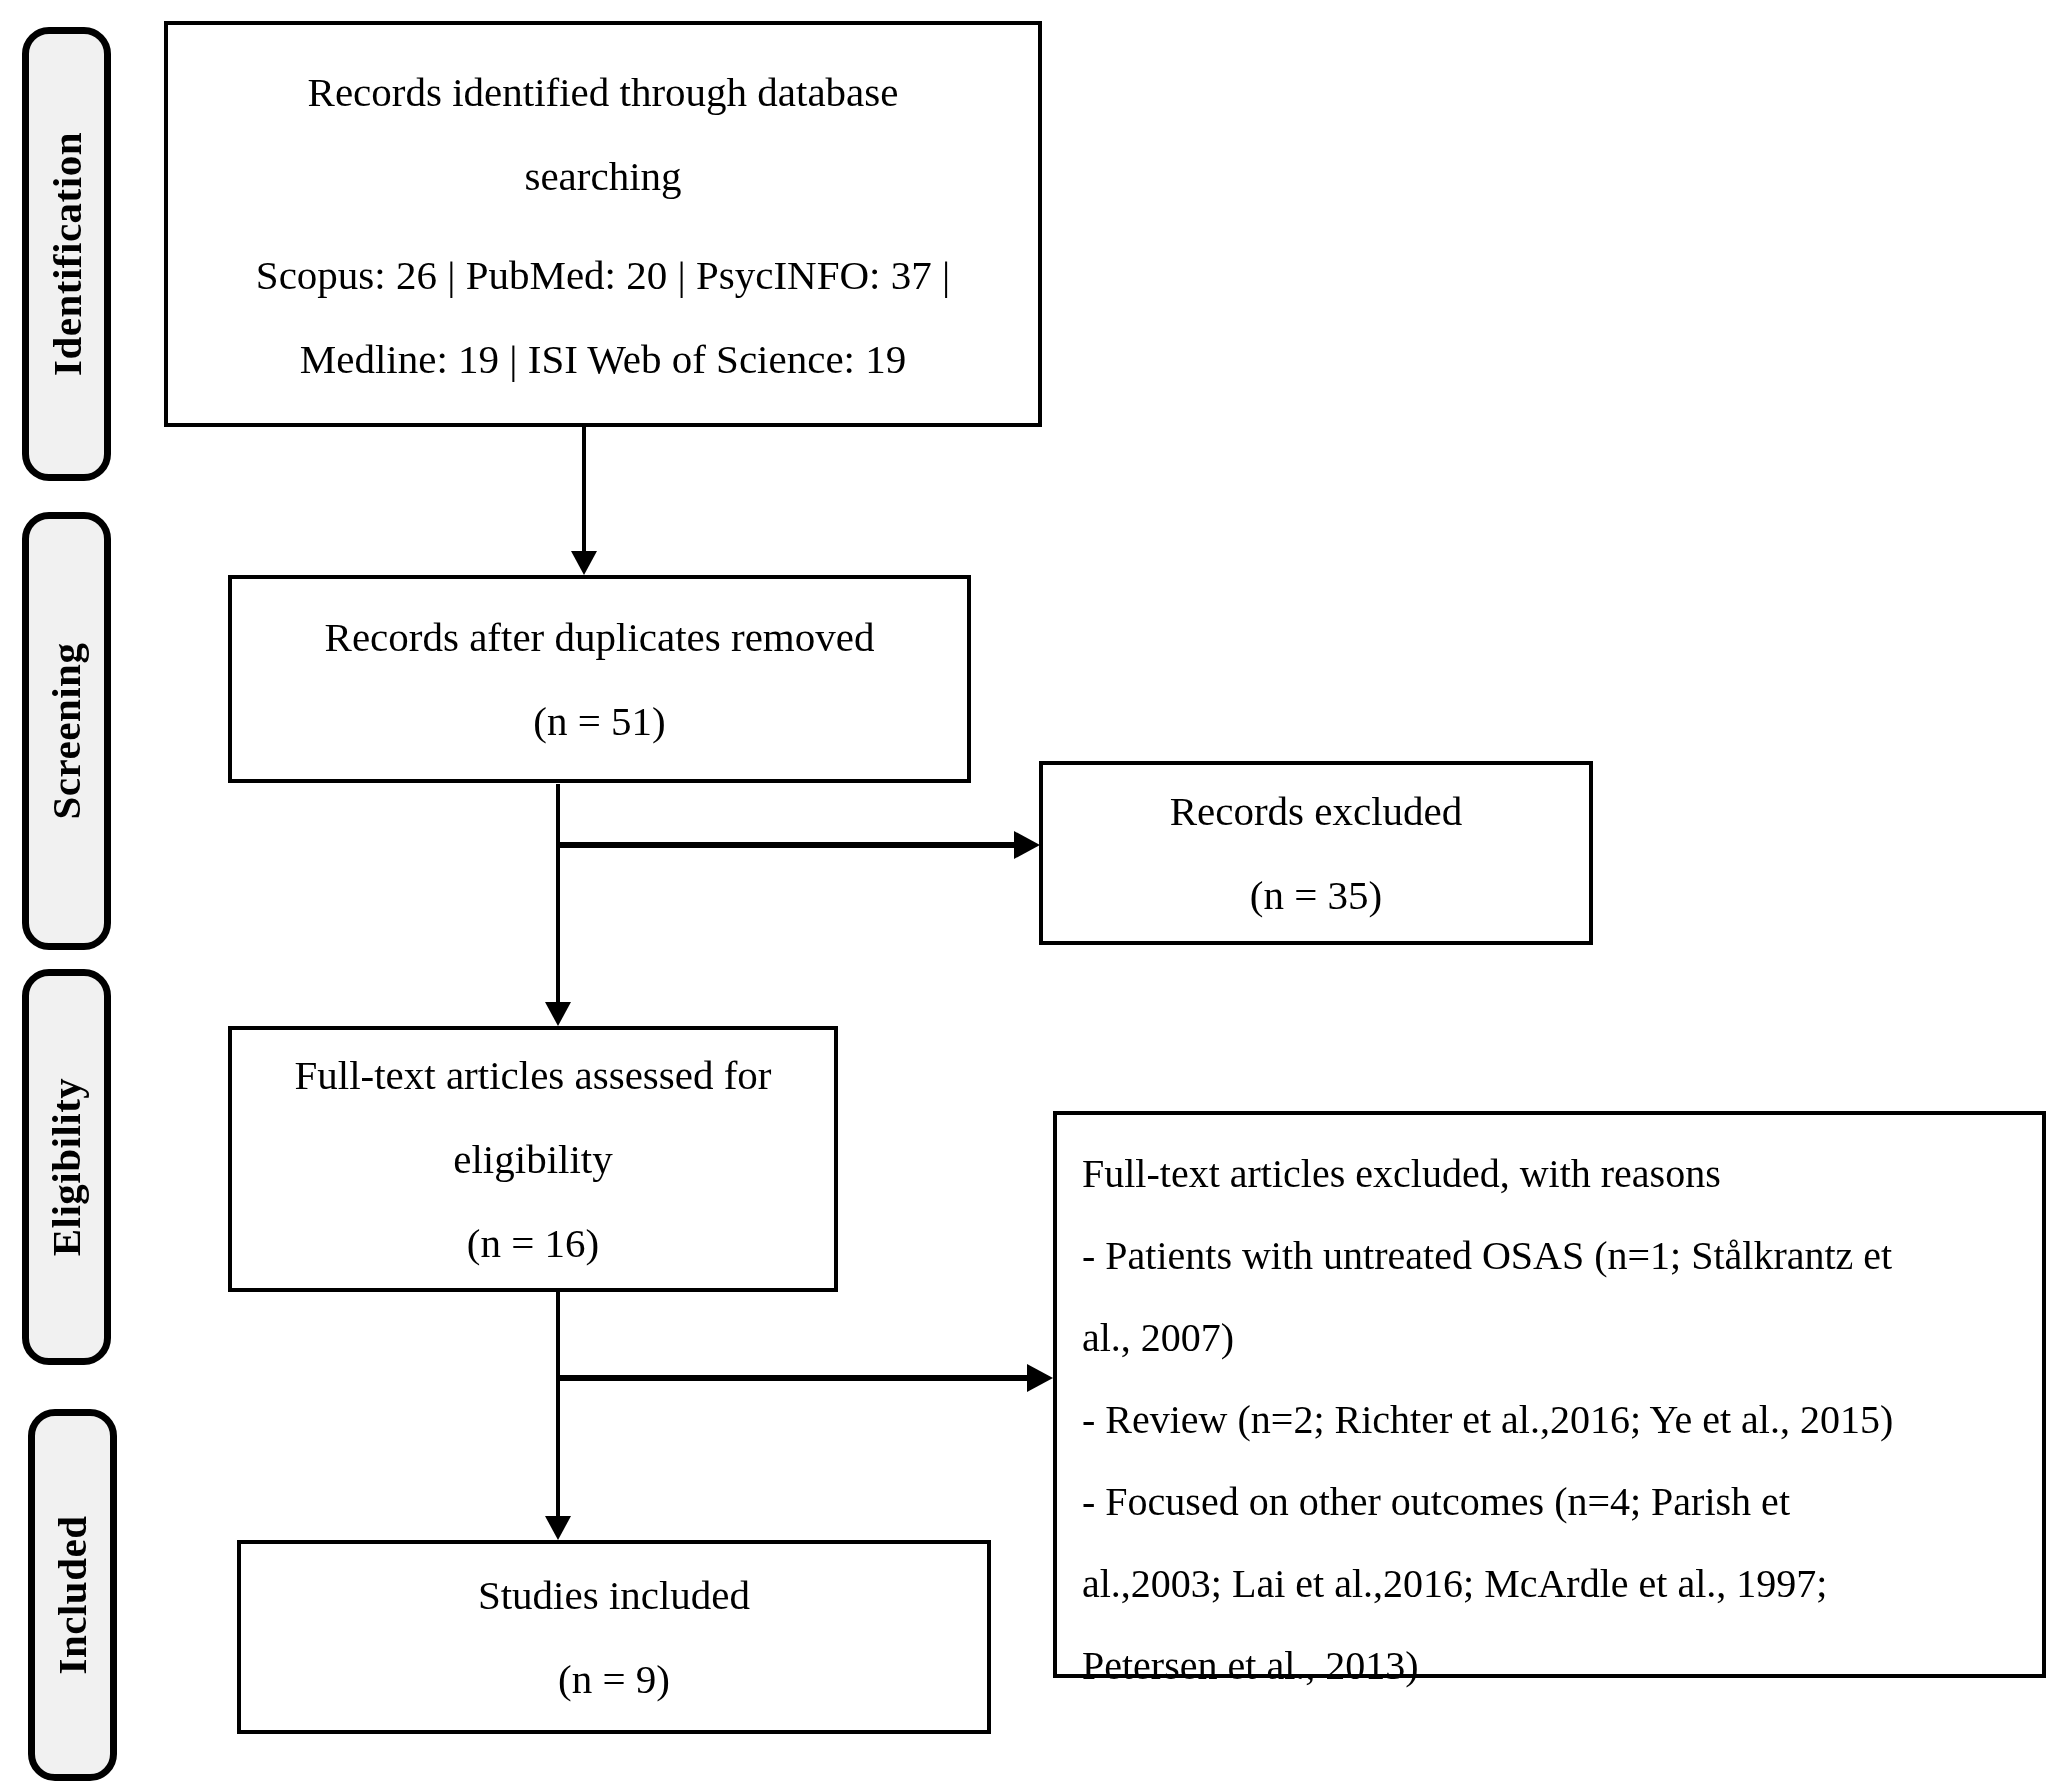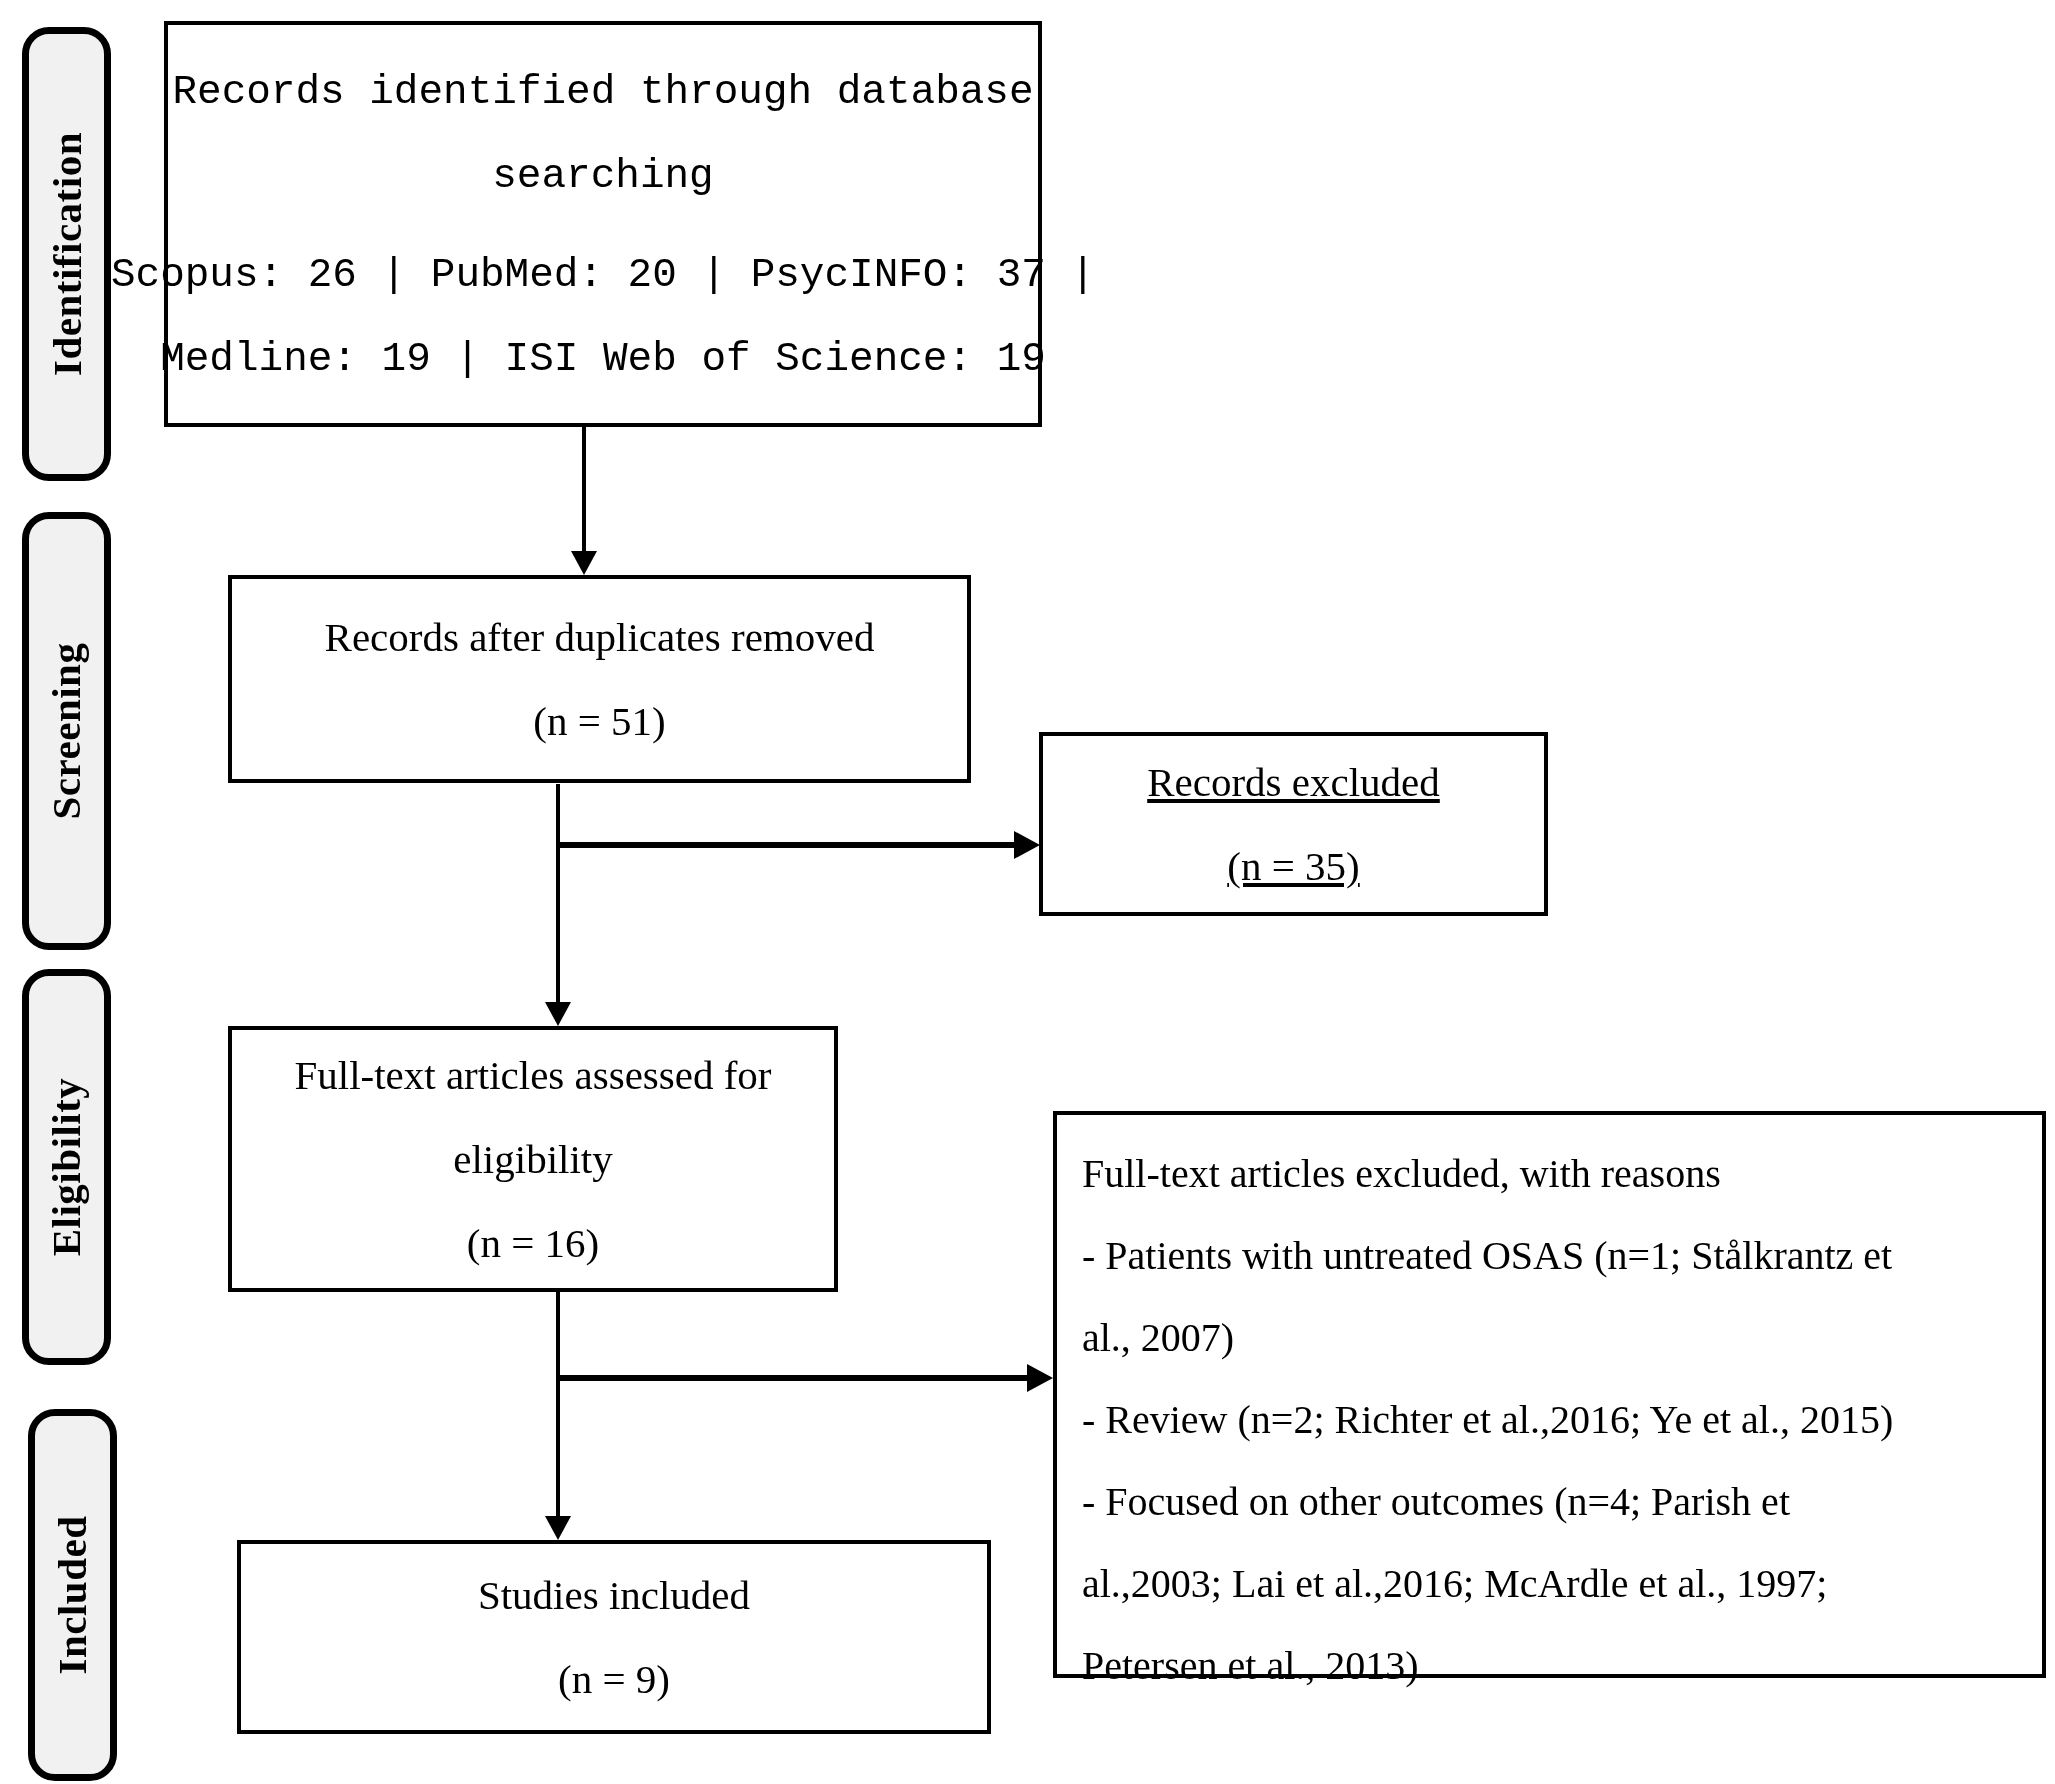--- a/index.html
+++ b/index.html
@@ -47,21 +47,21 @@
     flex-direction: column;
     align-items: center;
     justify-content: center;
     text-align: center;
   }
   .fbox .line {
     font-size: 41px;
     line-height: 84px;
     white-space: nowrap;
   }
-  #box-identified { justify-content: flex-start; padding-top: 25px; font-family: Liberation Mono, monospace; }
+  #box-identified { justify-content: flex-start; padding-top: 25px; }
   #box-identified .detail-group { margin-top: 14.8px; }
 
   #box-reasons {
     align-items: stretch;
     justify-content: flex-start;
     text-align: left;
     padding: 17.5px 25px;
   }
   #box-reasons .line {
     font-size: 40px;
@@ -118,21 +118,21 @@
     <div class="line">Scopus: 26 | PubMed: 20 | PsycINFO: 37 |</div>
     <div class="line">Medline: 19 | ISI Web of Science: 19</div>
   </div>
 </div>
 
 <div class="fbox" id="box-duplicates" style="left:228px;top:575px;width:743px;height:208px;">
   <div class="line">Records after duplicates removed</div>
   <div class="line">(n = 51)</div>
 </div>
 
-<div class="fbox" id="box-excluded" style="left:1039px;top:732px;width:509px;height:184px;text-decoration:underline;">
+<div class="fbox" id="box-excluded" style="left:1039px;top:761px;width:554px;height:184px;">
   <div class="line">Records excluded</div>
   <div class="line">(n = 35)</div>
 </div>
 
 <div class="fbox" id="box-fulltext" style="left:228px;top:1026px;width:610px;height:266px;">
   <div class="line">Full-text articles assessed for</div>
   <div class="line">eligibility</div>
   <div class="line">(n = 16)</div>
 </div>
 

